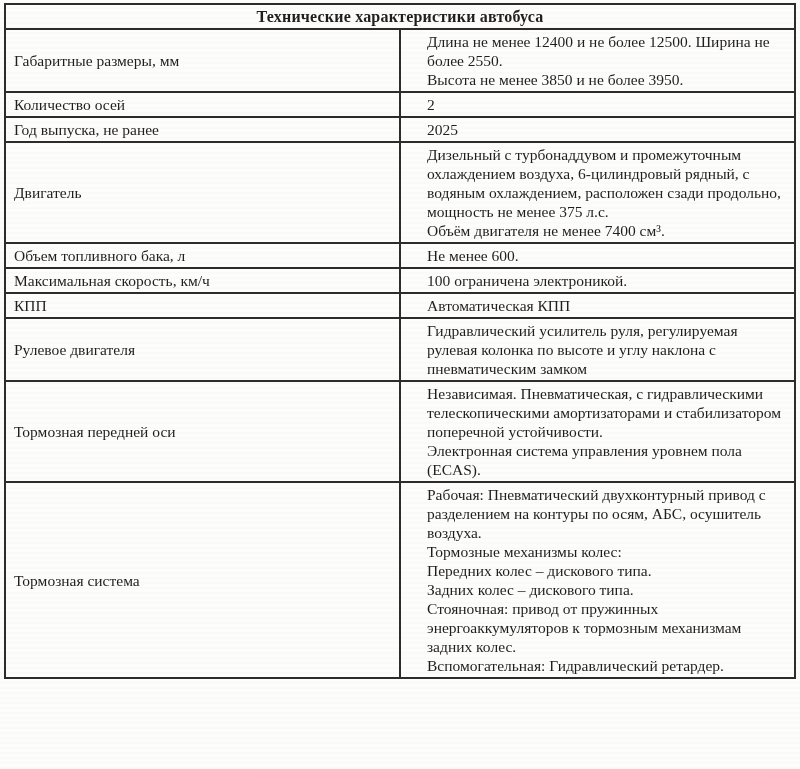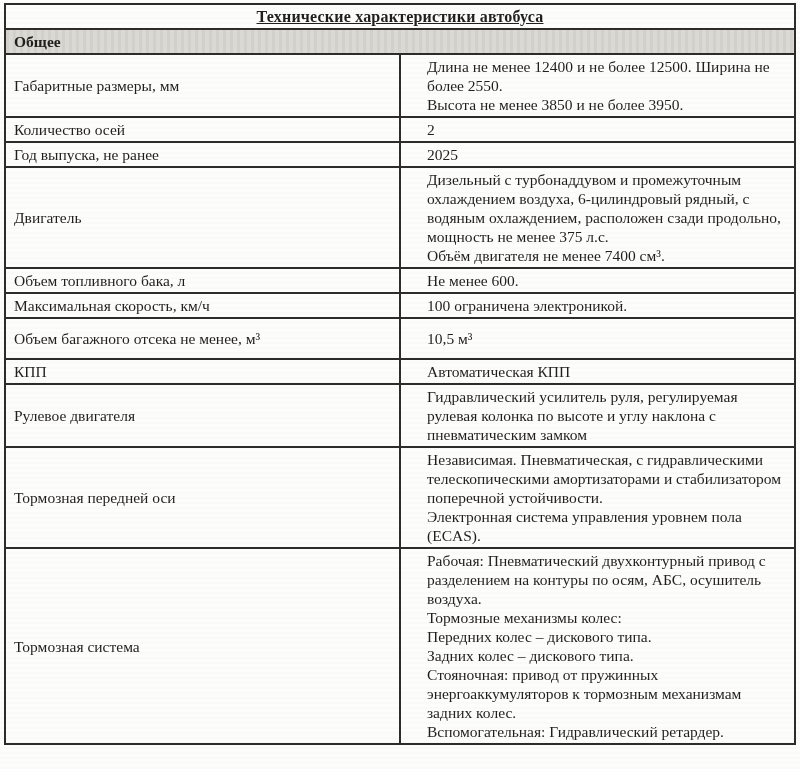--- a/index.html
+++ b/index.html
@@ -36,21 +36,20 @@
     line-height: 19px;
     vertical-align: middle;
   }
   td.title-cell {
     height: 24px;
     text-align: center;
     font-weight: bold;
     font-size: 16px;
     letter-spacing: 0.2px;
     padding: 2px 6px;
-    text-decoration: underline;
   }
   td.section-cell {
     height: 24px;
     font-weight: bold;
     font-size: 15.5px;
     padding: 2px 6px 2px 8px;
     background:
       repeating-linear-gradient(90deg, rgba(0,0,0,0.03) 0 3px, rgba(255,255,255,0.04) 3px 7px),
       var(--header-bg);
   }
@@ -72,23 +71,20 @@
 <body>
 
 <div class="page">
   <table class="spec-table">
 
     <tbody>
         <tr>
       <td class="title-cell" colspan="2">Технические характеристики автобуса</td>
     </tr>
 
-    <tr>
-      <td class="section-cell" colspan="2">Общее</td>
-    </tr>
 
     <tr class="rh2">
       <td class="label-cell">Габаритные размеры, мм</td>
       <td class="value-cell">
         <span class="line">Длина не менее 12400 и не более 12500. Ширина не более 2550.</span>
         <span class="line">Высота не менее 3850 и не более 3950.</span>
       </td>
     </tr>
 
     <tr class="rh1">
@@ -121,26 +117,20 @@
       </td>
     </tr>
 
     <tr class="rh1">
       <td class="label-cell">Максимальная скорость, км/ч</td>
       <td class="value-cell">
         <span class="line">100 ограничена электроникой.</span>
       </td>
     </tr>
 
-    <tr class="rh2">
-      <td class="label-cell">Объем багажного отсека не менее, м³</td>
-      <td class="value-cell">
-        <span class="line">10,5 м³</span>
-      </td>
-    </tr>
 
 
     <tr class="rh1">
       <td class="label-cell">КПП</td>
       <td class="value-cell">
         <span class="line">Автоматическая КПП</span>
       </td>
     </tr>
 
     <tr class="rh2">

